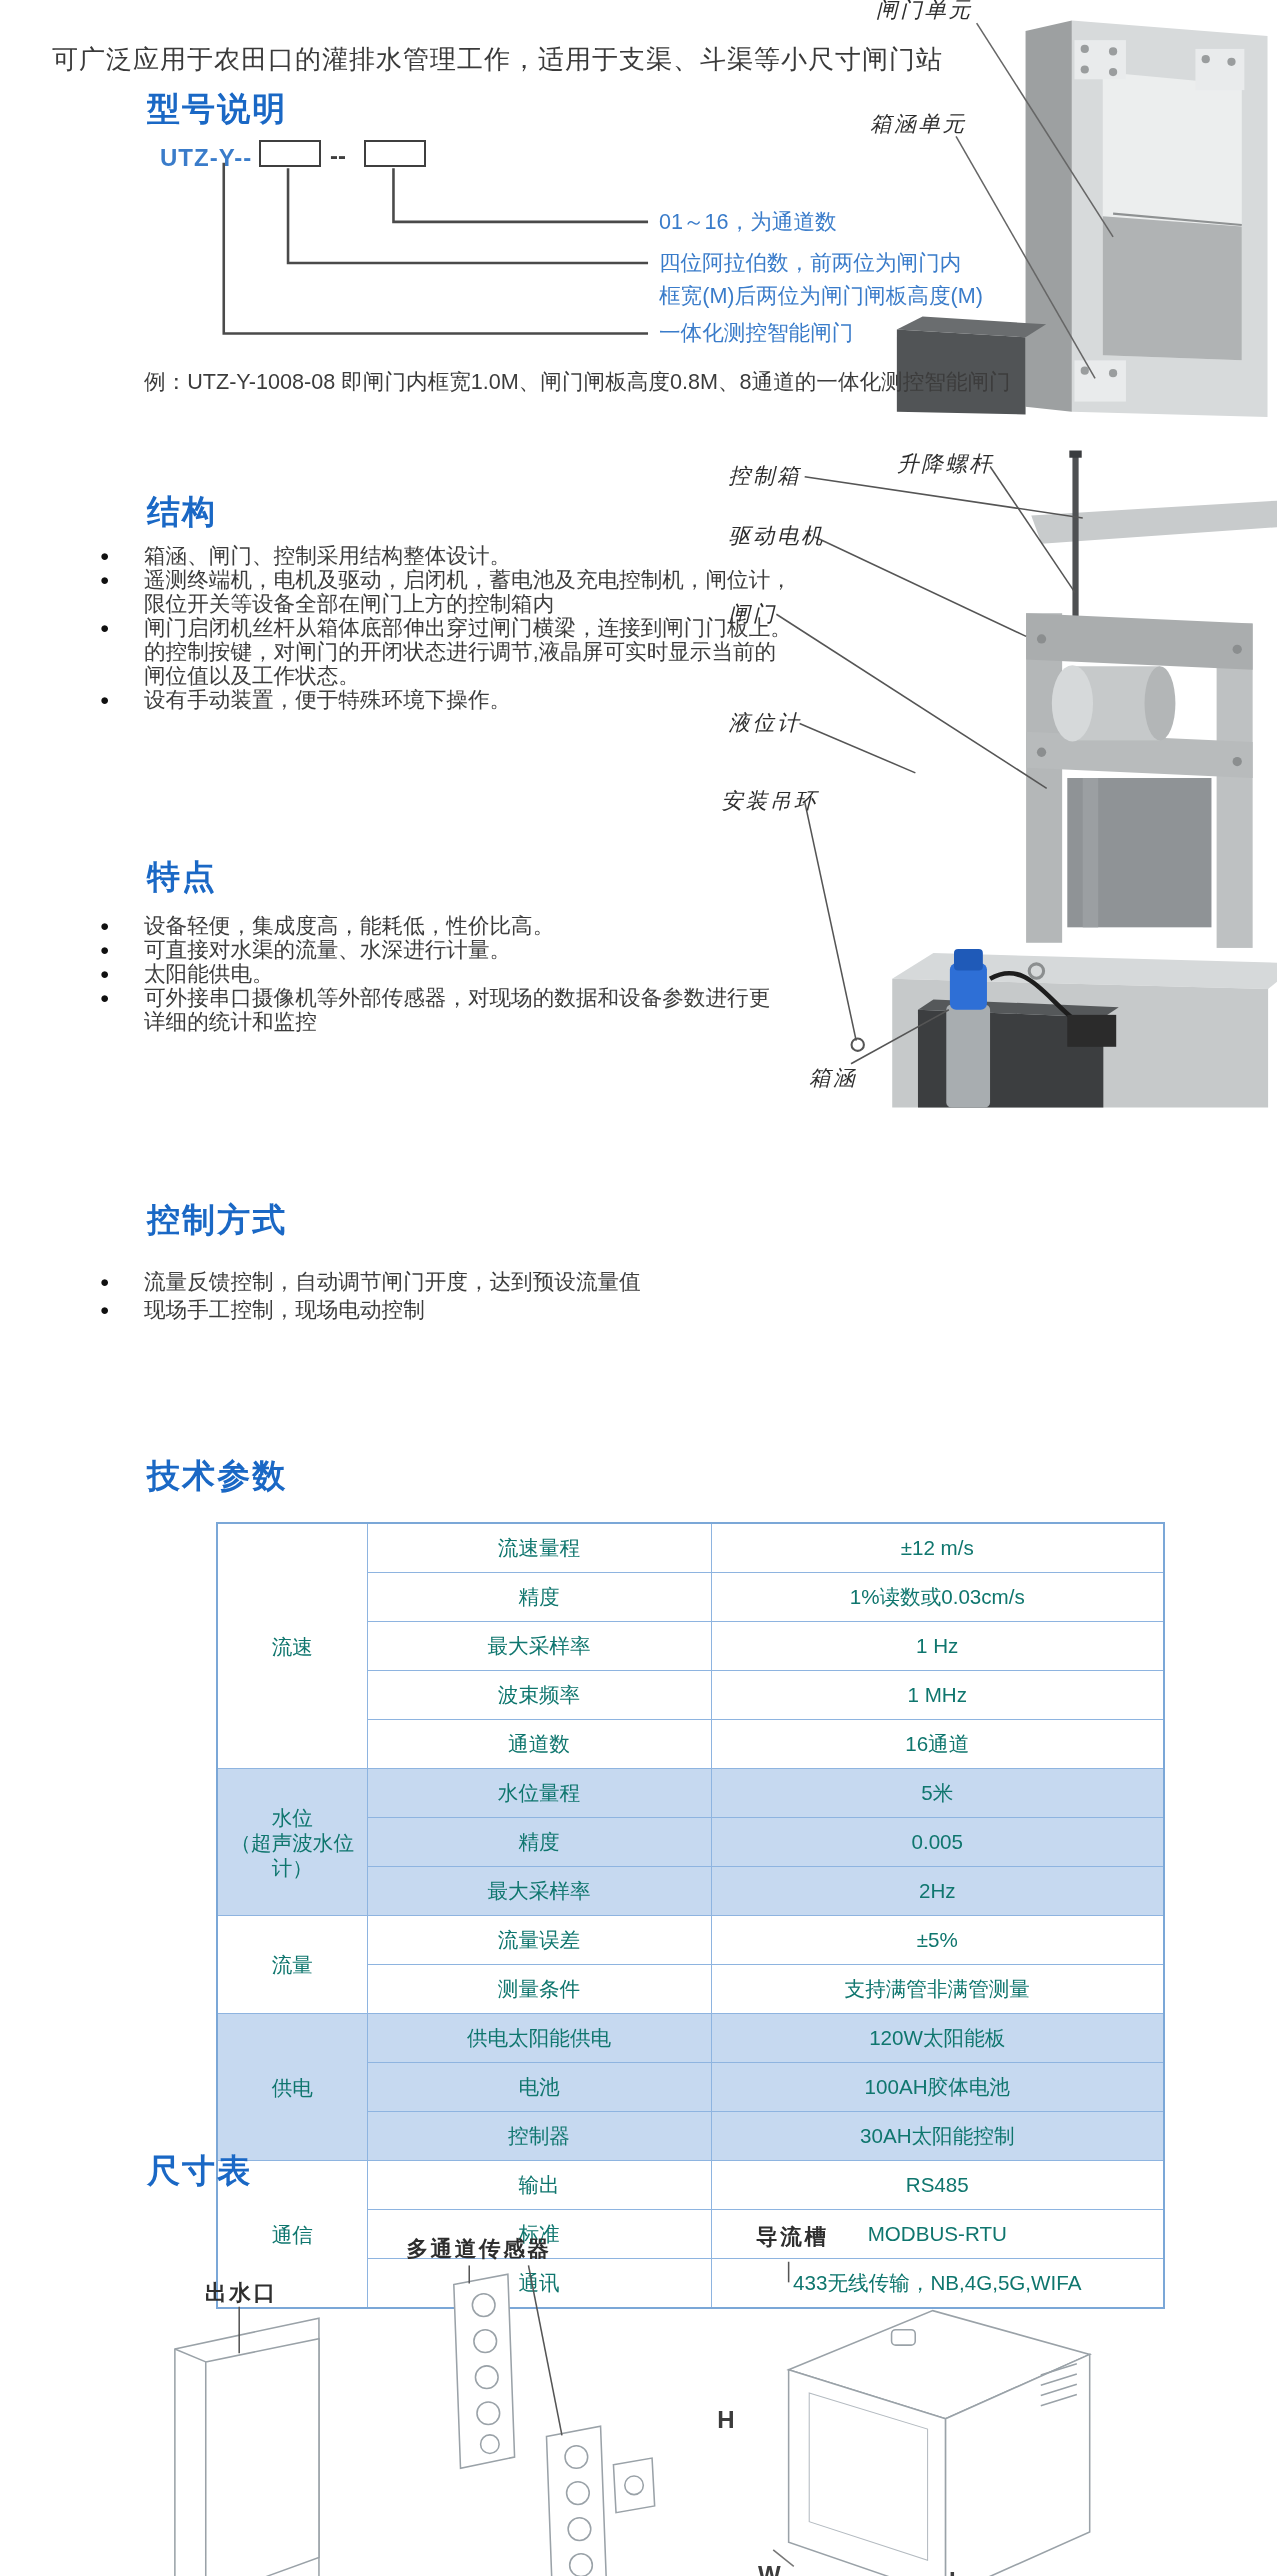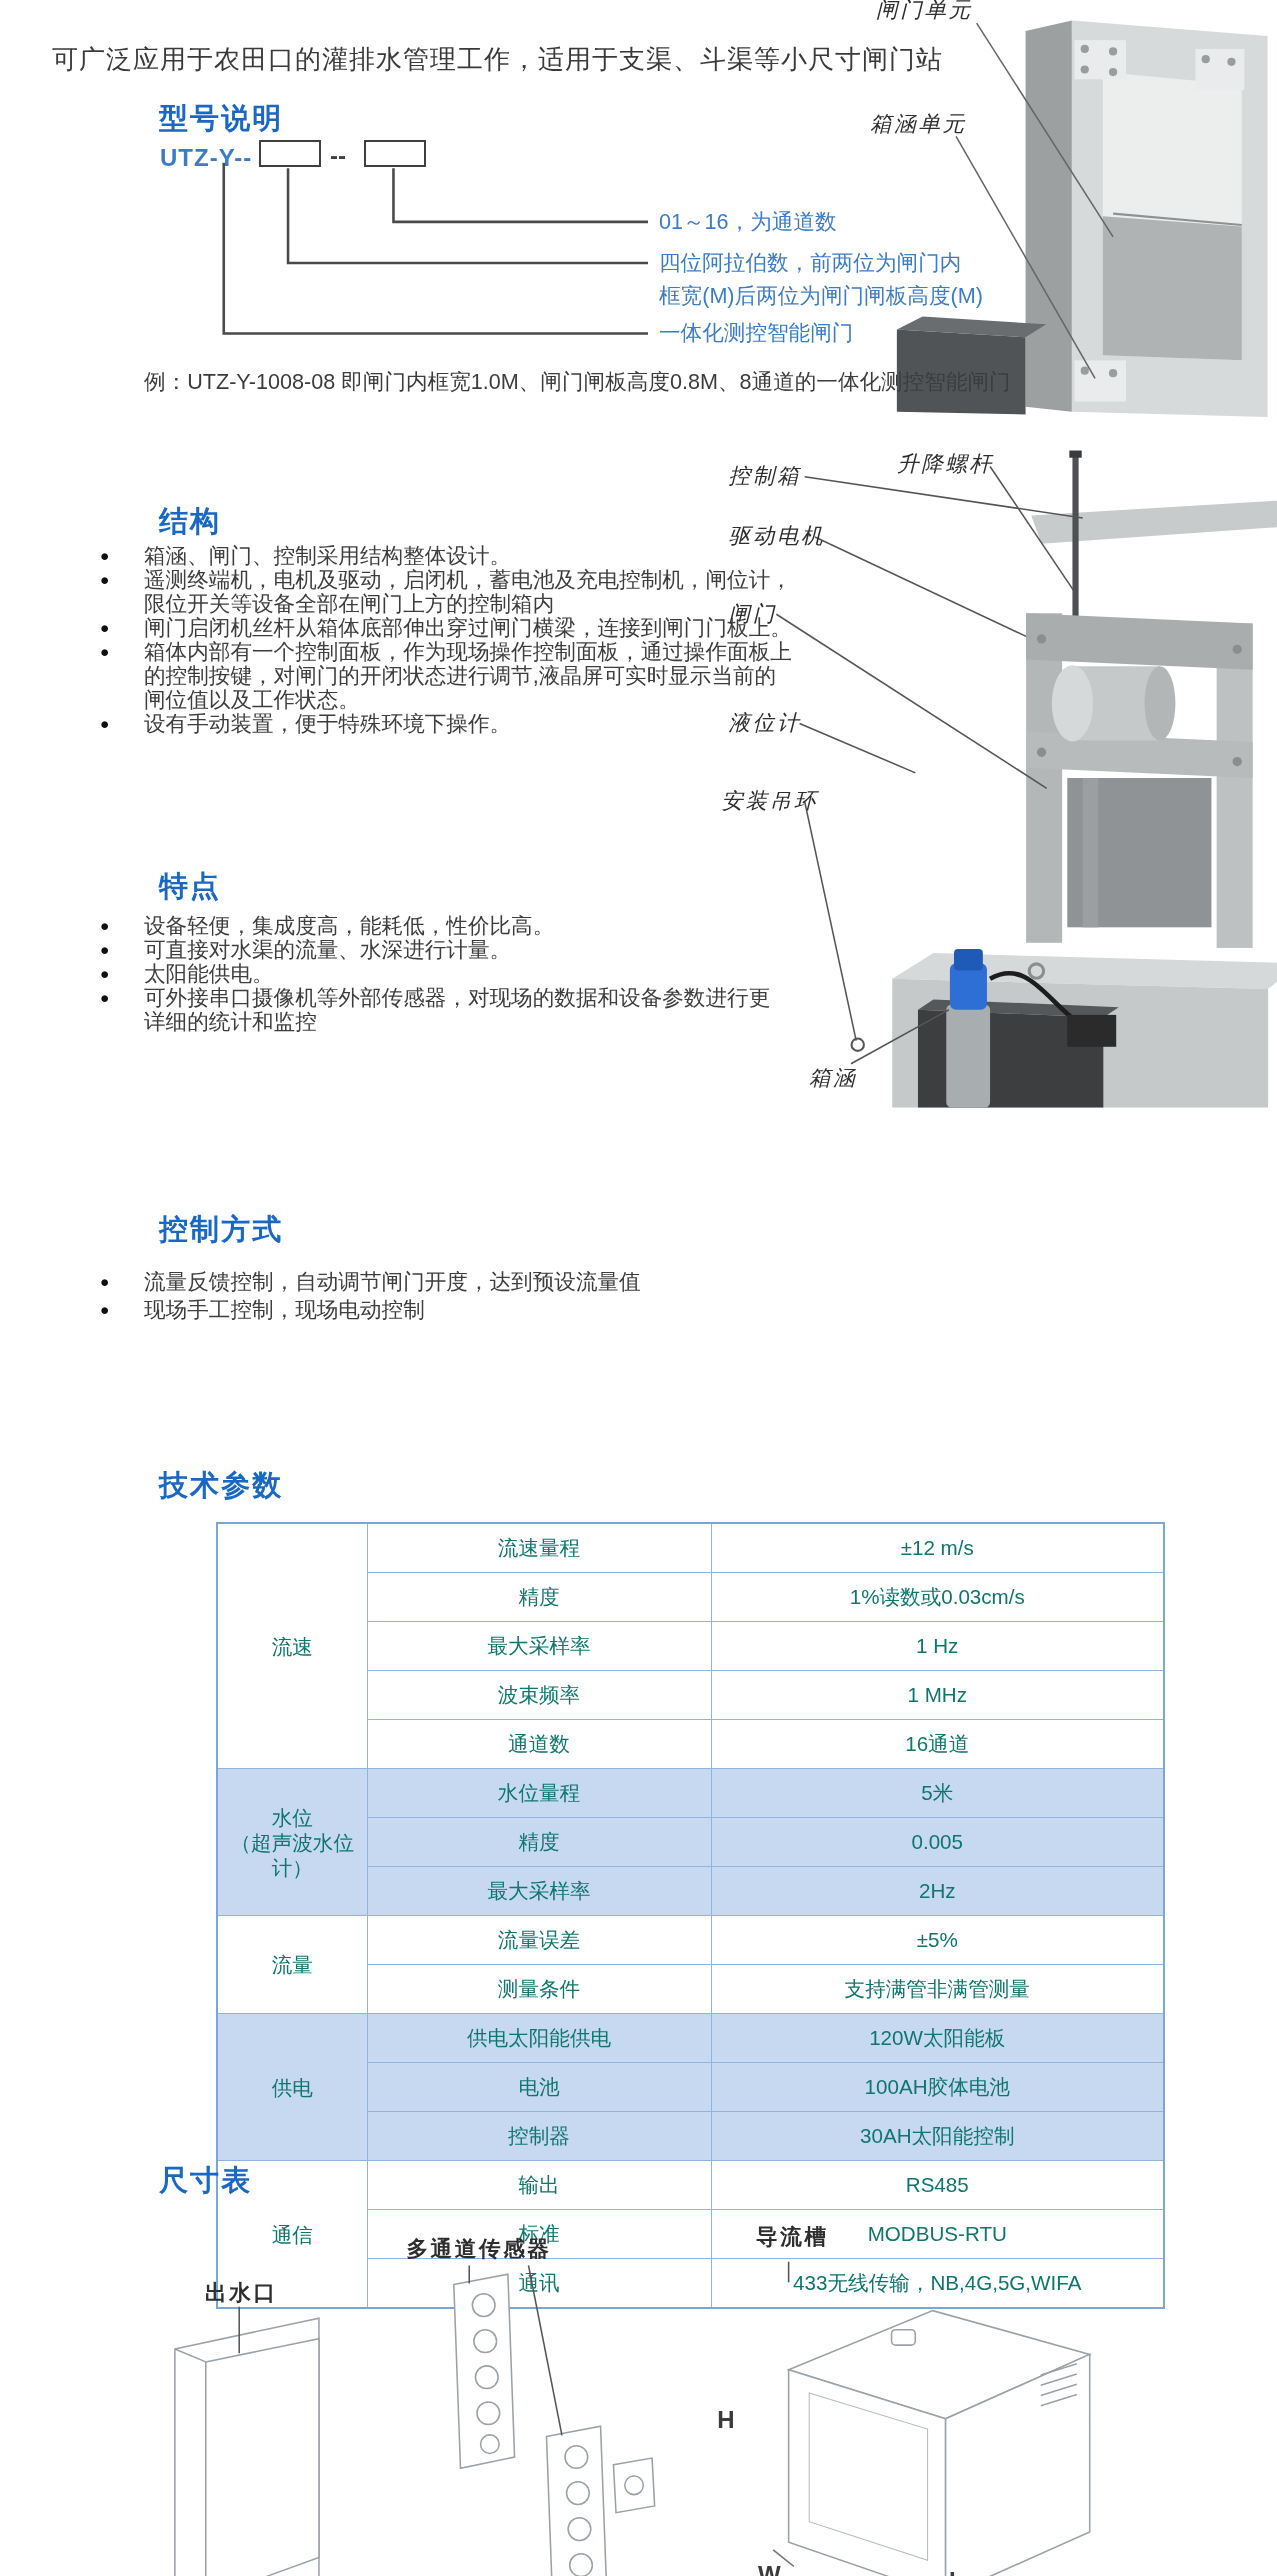--- a/index.html
+++ b/index.html
@@ -1,21 +1,21 @@
 <!DOCTYPE html>
 <html style="font-size:8.2px"><head>
 <meta charset="utf-8">
 <style>
   html,body{margin:0;padding:0;background:#ffffff;}
   .page{position:relative;width:1278px;height:3338px;background:#ffffff;overflow:hidden;
         font-family:"Liberation Sans",sans-serif;color:#3c3c3c;}
   .abs{position:absolute;}
   .intro{position:absolute;left:52px;top:42px;margin:0;font-size:26px;letter-spacing:1px;
          color:#3a3a3a;white-space:nowrap;font-weight:500;}
-  .sec-title{position:absolute;margin:12px;font-size:29px;font-weight:bold;color:#1a68c5;
+  .sec-title{position:absolute;margin:0;font-size:33px;font-weight:bold;color:#1a68c5;
              letter-spacing:2.1px;white-space:nowrap;}
   
   .blist{position:absolute;left:100px;}
   .bline{position:relative;height:24px;line-height:24px;font-size:21.6px;color:#3d3d3d;
          padding-left:44px;white-space:nowrap;}
   .bline.dot::before{content:"●";position:absolute;left:0;top:0;font-size:15.5px;color:#101010;}
   .blist-control .bline{height:28px;line-height:28px;}
   
   .model-prefix{position:absolute;left:160px;top:144px;font-size:24px;font-weight:600;
                 color:#3a7cca;letter-spacing:1px;}
@@ -89,21 +89,20 @@
     <span class="mlabel" style="top:320px;">一体化测控智能闸门</span>
     <span class="example">例：UTZ-Y-1008-08 即闸门内框宽1.0M、闸门闸板高度0.8M、8通道的一体化测控智能闸门</span>
   </div>
 
   <h2 class="sec-title" style="left:147px;top:490px;">结构</h2>
   <div class="blist" style="top:544px;">
     <div class="bline dot">箱涵、闸门、控制采用结构整体设计。</div>
     <div class="bline dot">遥测终端机，电机及驱动，启闭机，蓄电池及充电控制机，闸位计，</div>
     <div class="bline">限位开关等设备全部在闸门上方的控制箱内</div>
     <div class="bline dot">闸门启闭机丝杆从箱体底部伸出穿过闸门横梁，连接到闸门门板上。</div>
-    <div class="bline dot">箱体内部有一个控制面板，作为现场操作控制面板，通过操作面板上</div>
     <div class="bline">的控制按键，对闸门的开闭状态进行调节,液晶屏可实时显示当前的</div>
     <div class="bline">闸位值以及工作状态。</div>
     <div class="bline dot">设有手动装置，便于特殊环境下操作。</div>
   </div>
 
   <div class="abs" style="left:712px;top:443px;width:587px;height:670px;">
     <svg width="587" height="670" viewBox="0 0 1140 1300">
       <polygon points="620,140 1120,110 1140,160 640,195" fill="#c8cbcc"></polygon>
       <rect x="700" y="20" width="12" height="330" fill="#4e5052"></rect>
       <rect x="694" y="14" width="24" height="14" fill="#3a3c3e"></rect>

